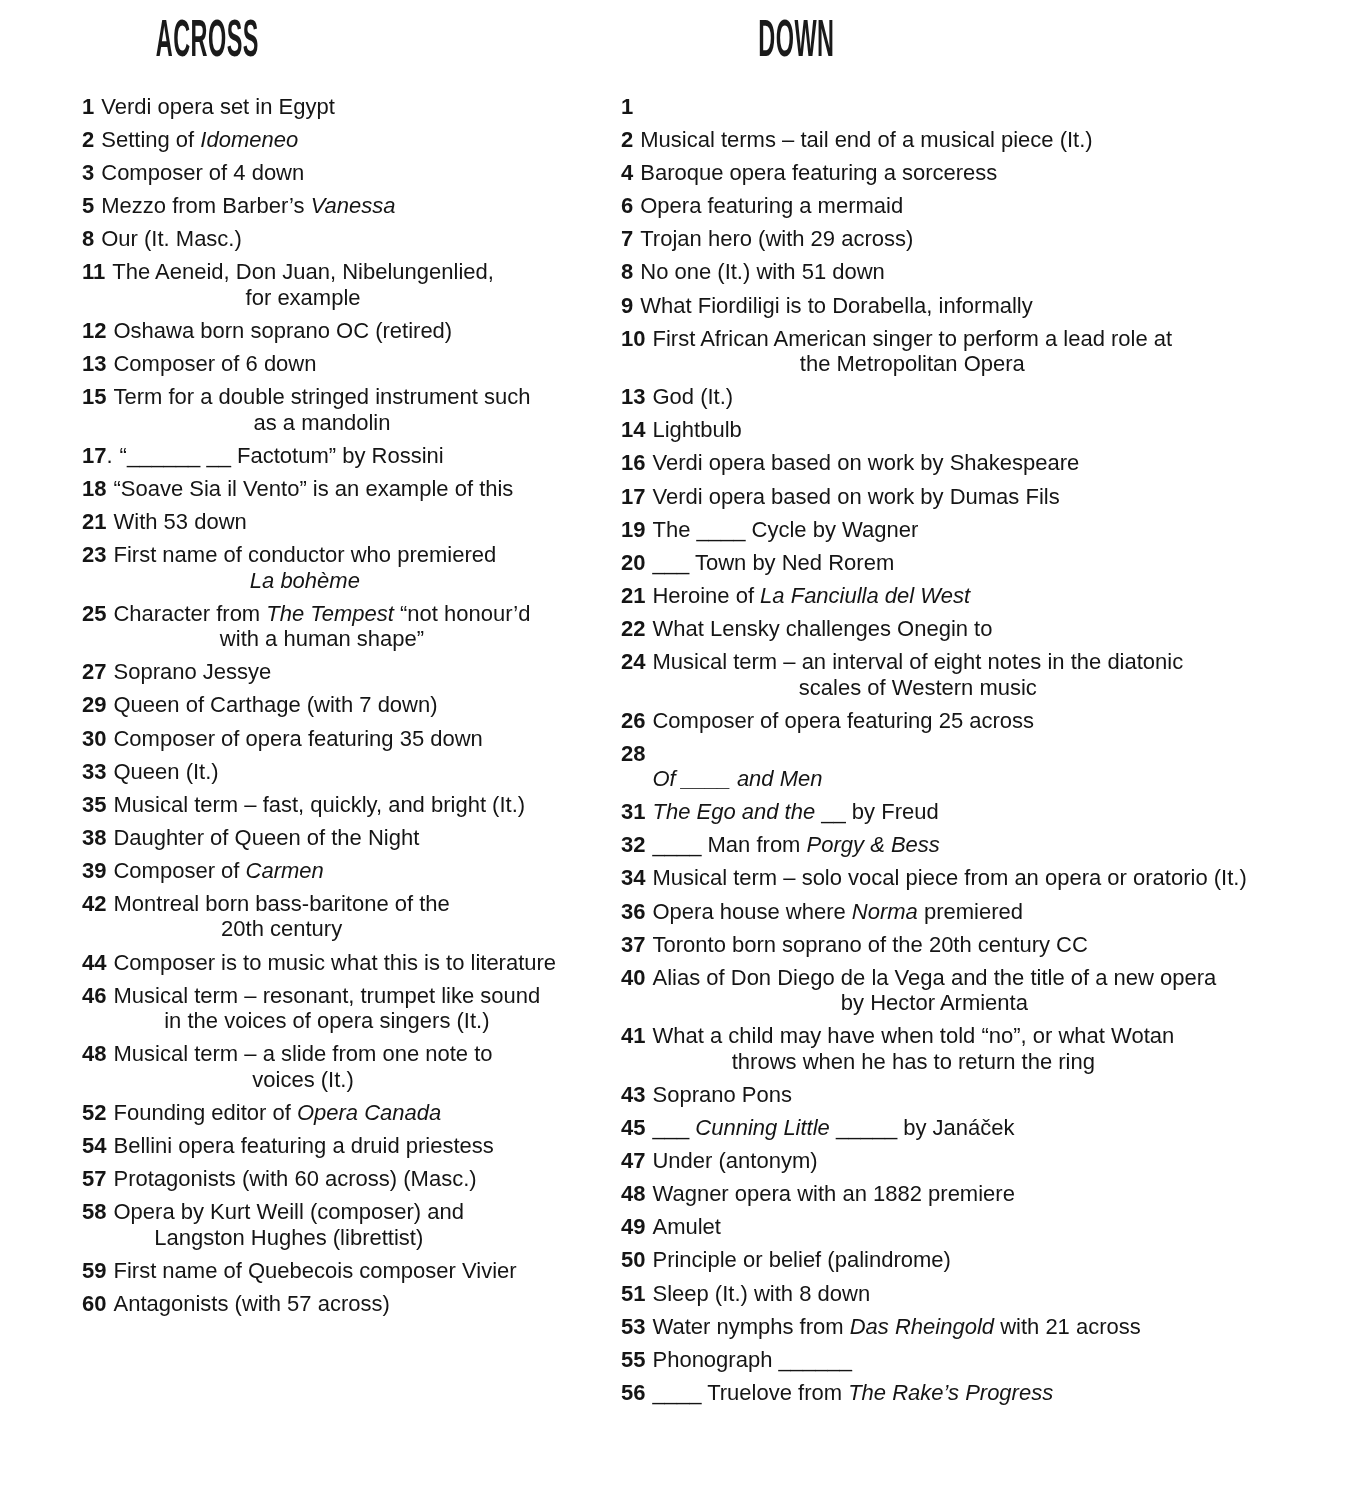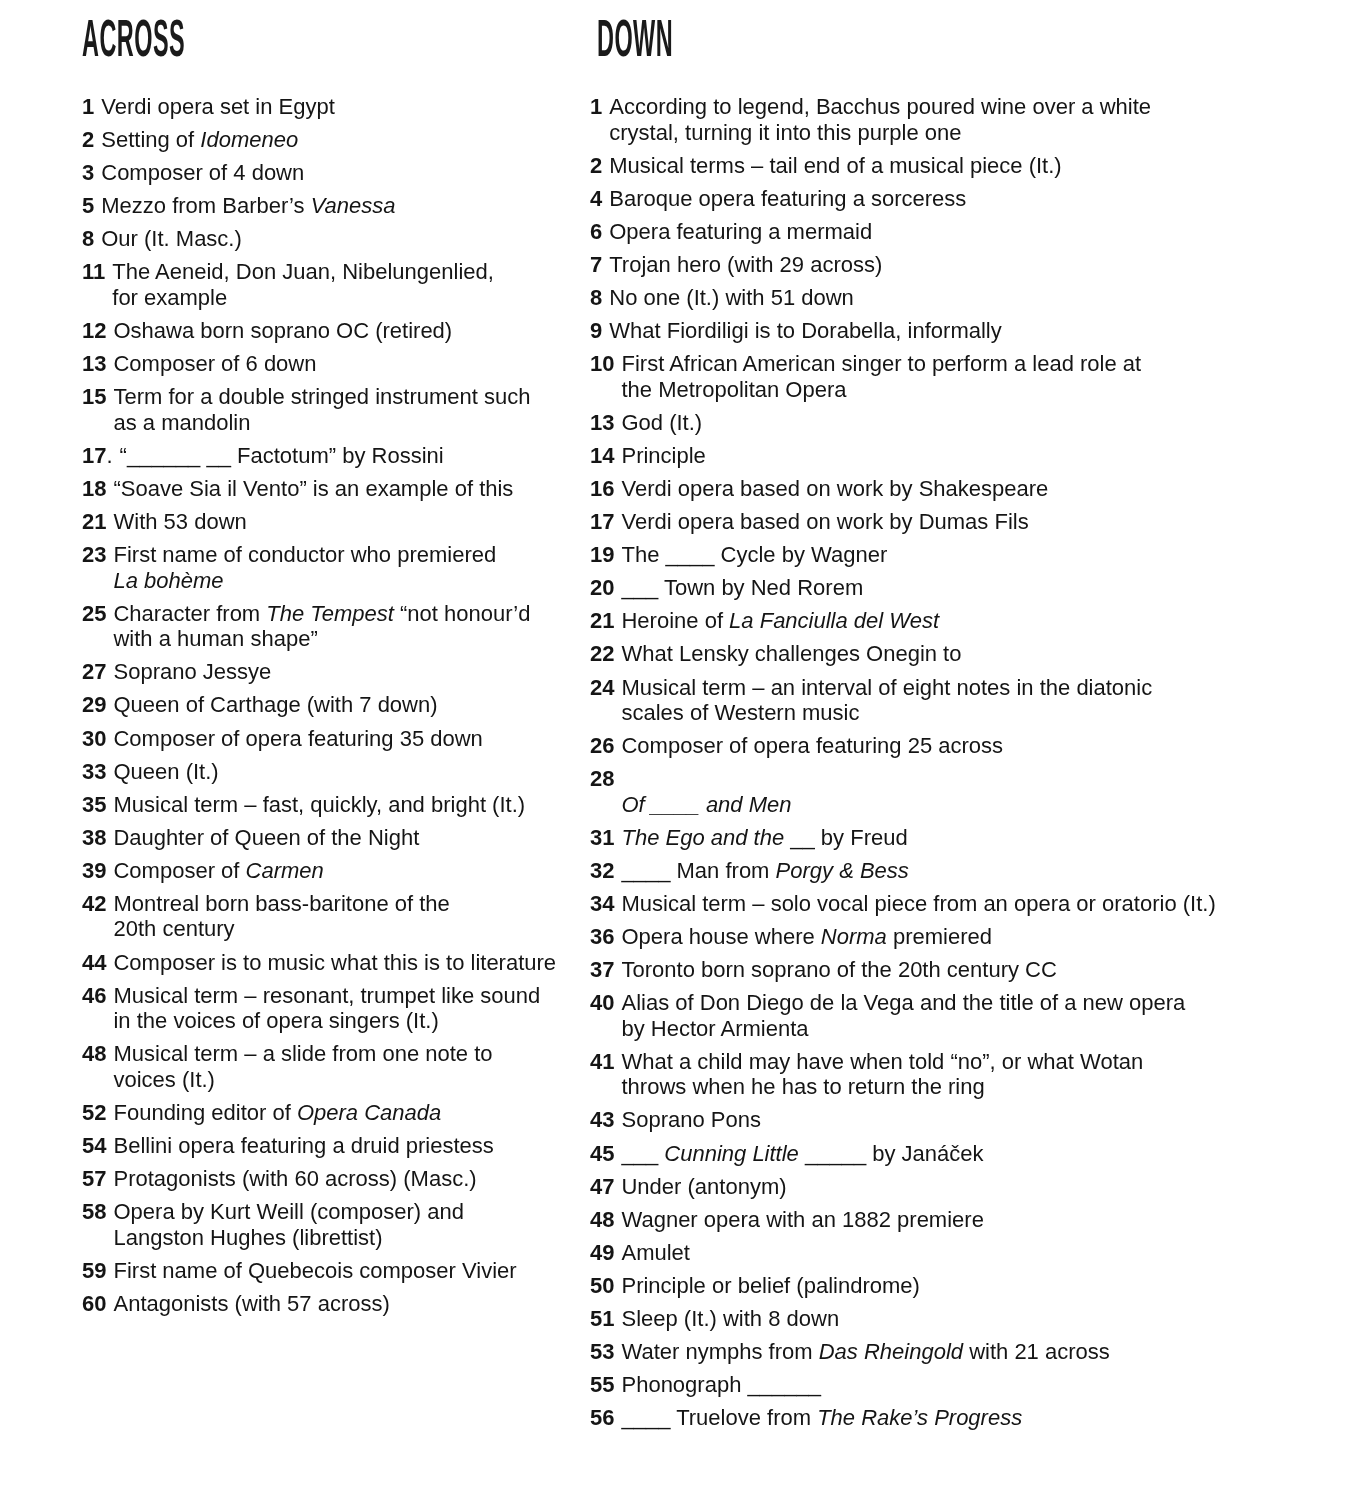--- a/index.html
+++ b/index.html
@@ -4,23 +4,23 @@
 <style>
   html, body { margin: 0; padding: 0; }
   body {
     width: 1360px; height: 1510px;
     background: #ffffff;
     color: #151515;
     font-family: "Liberation Sans", "DejaVu Sans", sans-serif;
     position: relative;
     overflow: hidden;
   }
-  .col { position: absolute; top: 13px; }
+  .col { position: absolute; top: 13px; text-align: center; }
   .col-across { left: 82px; width: 545px; }
-  .col-down   { left: 590px; width: 739px; }
+  .col-down   { left: 621px; width: 739px; }
   .head {
     margin: 0;
     font-size: 51px;
     line-height: 51px;
     font-weight: bold;
     color: #1a1a1a;
     letter-spacing: 1px;
     white-space: nowrap;
     transform: scaleX(0.46);
     transform-origin: 0 0;
@@ -174,21 +174,20 @@
         <span class="body"><span>Antagonists (with 57 across)</span></span>
       </li>
     </ol>
 </section>
 
 <section class="col col-down">
   <h2 class="head">DOWN</h2>
   <ol class="clues">
       <li class="clue">
         <span class="num"><b>1</b></span>
-        <span class="body"><span>According to legend, Bacchus poured wine over a white</span><br><span>crystal, turning it into this purple one</span></span>
       </li>
       <li class="clue">
         <span class="num"><b>2</b></span>
         <span class="body"><span>Musical terms – tail end of a musical piece (It.)</span></span>
       </li>
       <li class="clue">
         <span class="num"><b>4</b></span>
         <span class="body"><span>Baroque opera featuring a sorceress</span></span>
       </li>
       <li class="clue">
@@ -210,21 +209,21 @@
       <li class="clue">
         <span class="num"><b>10</b></span>
         <span class="body"><span>First African American singer to perform a lead role at</span><br><span>the Metropolitan Opera</span></span>
       </li>
       <li class="clue">
         <span class="num"><b>13</b></span>
         <span class="body"><span>God (It.)</span></span>
       </li>
       <li class="clue">
         <span class="num"><b>14</b></span>
-        <span class="body"><span>Principle</span></span>
+        <span class="body"><span>Lightbulb</span></span>
       </li>
       <li class="clue">
         <span class="num"><b>16</b></span>
         <span class="body"><span>Verdi opera based on work by Shakespeare</span></span>
       </li>
       <li class="clue">
         <span class="num"><b>17</b></span>
         <span class="body"><span>Verdi opera based on work by Dumas Fils</span></span>
       </li>
       <li class="clue">

